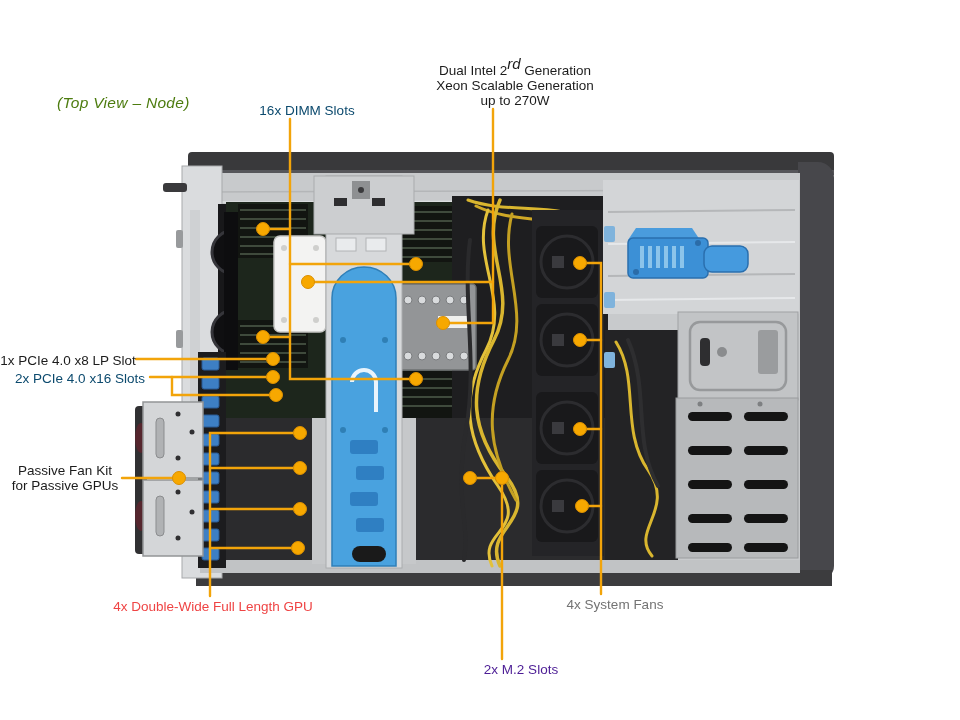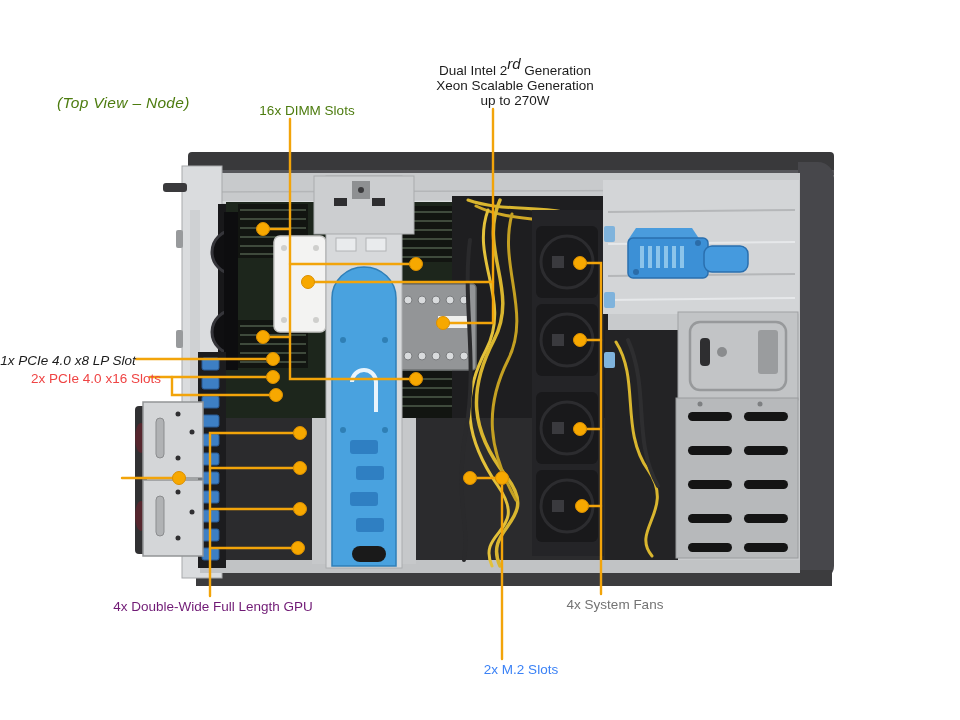--- a/index.html
+++ b/index.html
@@ -305,39 +305,43 @@
       <circle cx="580" cy="263" r="6.5" fill="#F7A800" stroke="#DB8F00" stroke-width="1"></circle>
       <circle cx="580" cy="340" r="6.5" fill="#F7A800" stroke="#DB8F00" stroke-width="1"></circle>
       <circle cx="580" cy="429" r="6.5" fill="#F7A800" stroke="#DB8F00" stroke-width="1"></circle>
       <circle cx="582" cy="506" r="6.5" fill="#F7A800" stroke="#DB8F00" stroke-width="1"></circle>
       <polyline points="502,659 502,478 474,478" fill="none" stroke="#F2A40A" stroke-width="2.4" stroke-linecap="round"></polyline>
       <circle cx="470" cy="478" r="6.5" fill="#F7A800" stroke="#DB8F00" stroke-width="1"></circle>
       <circle cx="502" cy="478" r="6.5" fill="#F7A800" stroke="#DB8F00" stroke-width="1"></circle>
     </svg>
 
   <div id="labels-layer">
-      <div class="callout-label" style="left: 307px; top: 110px; color: #4d7c0f;">
+      <div class="callout-label" style="left: 307px; top: 110px; color: #0c4a6e;">
         <div><span>16x DIMM Slots</span></div>
       </div>
       <div class="callout-label" style="left: 515px; top: 85px; color: rgb(28, 28, 28);">
         <div><span>Dual Intel 2</span><sup>rd</sup><span> Generation</span></div>
         <div><span>Xeon Scalable Generation</span></div>
         <div><span>up to 270W</span></div>
       </div>
-      <div class="callout-label" style="left: 68px; top: 360px; color: rgb(28, 28, 28); font-style: italic;">
+      <div class="callout-label" style="left: 68px; top: 360px; color: rgb(28, 28, 28);">
         <div><span>1x PCIe 4.0 x8 LP Slot</span></div>
       </div>
-      <div class="callout-label" style="left: 96px; top: 378px; color: #ef4444;">
+      <div class="callout-label" style="left: 80px; top: 378px; color: #0c4a6e;">
         <div><span>2x PCIe 4.0 x16 Slots</span></div>
       </div>
-      <div class="callout-label" style="left: 213px; top: 606px; color: #701a75;">
+      <div class="callout-label" style="left: 65px; top: 478px; color: rgb(28, 28, 28);">
+        <div><span>Passive Fan Kit</span></div>
+        <div><span>for Passive GPUs</span></div>
+      </div>
+      <div class="callout-label" style="left: 213px; top: 606px; color: #ef4444;">
         <div><span>4x Double-Wide Full Length GPU</span></div>
       </div>
       <div class="callout-label" style="left: 615px; top: 604px; color: #737373;">
         <div><span>4x System Fans</span></div>
       </div>
-      <div class="callout-label" style="left: 521px; top: 669px; color: #3b82f6;">
+      <div class="callout-label" style="left: 521px; top: 669px; color: #4c1d95;">
         <div><span>2x M.2 Slots</span></div>
       </div>
     </div>
 
   <div id="page-title">(Top View – Node)</div>
 </div>
 
 </body></html>

